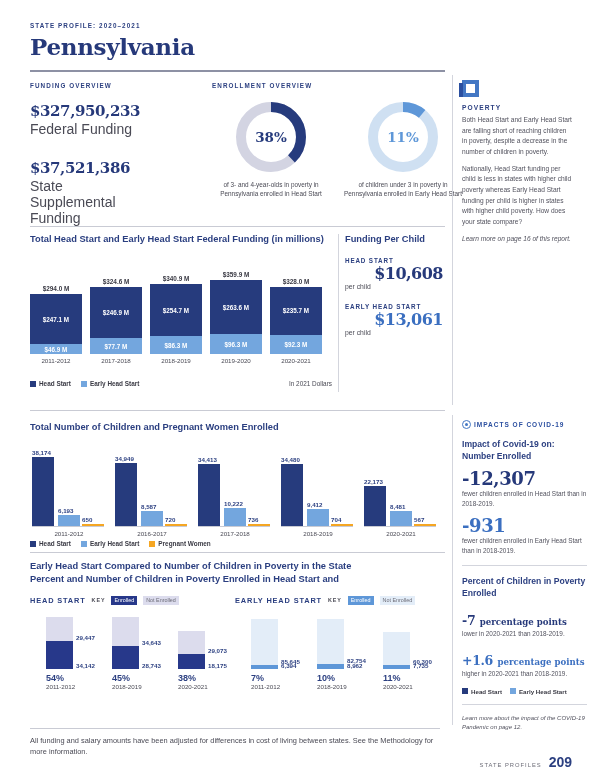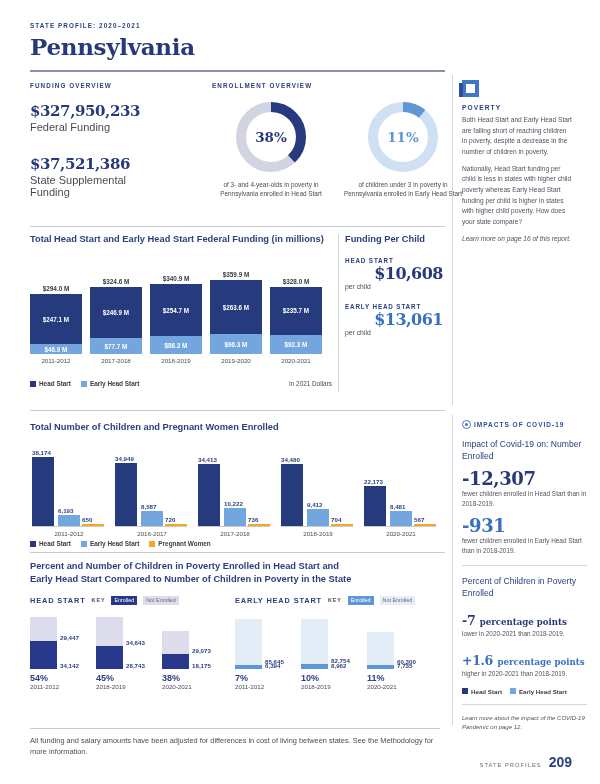--- a/index.html
+++ b/index.html
@@ -26,21 +26,21 @@
   }
   .hdr-rule { position: absolute; left: 30px; top: 70px; width: 415px; height: 1.5px; background: #8d91a4; }
 
   
   .top-band { position: absolute; left: 30px; top: 82px; width: 415px; height: 140px; display: flex; gap: 25px; }
   .funding-ov { width: 148px; padding-right: 8px; }
   .big-money {
     font-family: "DejaVu Serif", serif; font-weight: bold;
     font-size: 15px; color: #26397a; letter-spacing: -0.4px;
   }
-  .money-sub { font-size: 11px; color: #4a4a55; margin-top: 1px; }
+  .money-sub { font-size: 14px; color: #4a4a55; margin-top: 1px; }
   .enroll-ov { flex: 1; padding-left: 14px; }
   .donut-row { display: flex; gap: 14px; margin-top: 10px; }
   .donut-cell { width: 118px; text-align: center; }
   .donut { position: relative; width: 76px; height: 76px; margin: 0 auto; }
   .donut svg { display: block; }
   .donut-val {
     position: absolute; inset: 0; display: flex; align-items: center; justify-content: center;
     font-family: "DejaVu Serif", serif; font-weight: bold; font-size: 13.5px;
   }
   .donut-cap { font-size: 6.4px; color: #4a4a55; line-height: 1.45; margin-top: 5px; }
@@ -93,37 +93,37 @@
   
   .pov-block { position: absolute; left: 30px; top: 560px; width: 410px; }
   .pov-title { font-size: 9.3px; font-weight: bold; color: #2b3f80; line-height: 1.45; }
   .pov-cols { display: flex; margin-top: 9px; }
   .pov-col { width: 205px; }
   .pov-col-head { display: flex; align-items: center; gap: 6px; }
   .pch-title { font-size: 7.4px; font-weight: bold; letter-spacing: 0.85px; color: #2b3f80; }
   .key-word { font-size: 5.4px; font-weight: bold; letter-spacing: 0.9px; color: #4a4a55; }
   .key-chip { font-size: 5.4px; padding: 1.5px 3px; color: #fff; }
   .key-chip.off { color: #6d6d78; }
-  .pov-bars { position: relative; height: 78px; margin-top: 7px; }
+  .pov-bars { position: relative; height: 78px; margin-top: 7px; margin-left: 16px; }
   .pg { position: absolute; bottom: 0; width: 66px; }
   .pg-bar { position: relative; width: 27px; }
   .pg-top { width: 27px; }
   .pg-bot { width: 27px; }
   .pg-num-top { position: absolute; left: 30px; font-size: 6.2px; font-weight: bold; color: #2b3f80; white-space: nowrap; }
   .pg-num-bot { position: absolute; left: 30px; font-size: 6.2px; font-weight: bold; color: #2b3f80; white-space: nowrap; }
   .pg-pct { font-size: 9px; font-weight: bold; color: #2b3f80; margin-top: 4px; }
   .pg-yr { font-size: 6.2px; color: #4a4a55; }
 
   
   .covid { position: absolute; left: 462px; top: 420px; width: 125px; }
   .covid-head { display: flex; align-items: center; gap: 3px; }
   .covid-icon { width: 9px; height: 9px; border-radius: 50%; border: 1.4px solid #4377c4; position: relative; }
   .covid-icon::after { content: ""; position: absolute; left: 2px; top: 2px; width: 3px; height: 3px; background: #4377c4; border-radius: 50%; }
   .covid-title-lbl { font-size: 6.5px; font-weight: bold; letter-spacing: 1px; color: #2b4fa0; }
-  .covid-h2 { font-size: 8.6px; font-weight: normal; color: #2b3f80; line-height: 1.4; margin-top: 9px; }
+  .covid-h2 { font-size: 8.6px; font-weight: bold; color: #2b3f80; line-height: 1.4; margin-top: 9px; }
   .covid-big { font-family: "DejaVu Serif", serif; font-weight: bold; font-size: 18px; letter-spacing: -0.4px; margin-top: 6px; }
   .covid-sub { font-size: 6.4px; line-height: 1.55; color: #52525e; }
   .covid-rule { height: 1px; background: #d3d5dd; margin: 9px 0; }
   .pp-row { margin-top: 12px; }
   .pp-num { font-family: "DejaVu Serif", serif; font-weight: bold; font-size: 12.5px; letter-spacing: -0.3px; }
   .pp-unit { font-family: "DejaVu Serif", serif; font-weight: bold; font-size: 8.6px; }
   .covid-legend { display: flex; gap: 8px; margin-top: 9px; }
   .cl-item { display: flex; align-items: center; gap: 3px; font-size: 6.2px; color: #3a3a44; font-weight: bold; }
   .covid-note { font-size: 6px; line-height: 1.55; color: #52525e; font-style: italic; }
 
@@ -365,22 +365,22 @@
           <span>Early Head Start</span>
         </div>
         <div class="lg-item">
           <span class="sw" style="background:#f5a623"></span>
           <span>Pregnant Women</span>
         </div>
       </div>
   </div>
 
   <div class="pov-block">
+    <div class="pov-title">Early Head Start Compared to Number of Children in Poverty in the State</div>
     <div class="pov-title">Percent and Number of Children in Poverty Enrolled in Head Start and</div>
-    <div class="pov-title">Early Head Start Compared to Number of Children in Poverty in the State</div>
     <div class="pov-cols" id="pov-cols">
         <div class="pov-col">
           <div class="pov-col-head">
             <span class="pch-title">HEAD START</span>
             <span class="key-word">KEY</span>
             <span class="key-chip" style="background:#27388a">Enrolled</span>
             <span class="key-chip off" style="background:#dcdced">Not Enrolled</span>
           </div>
           <div class="pov-bars">
             <div class="pg" style="left:0px">

